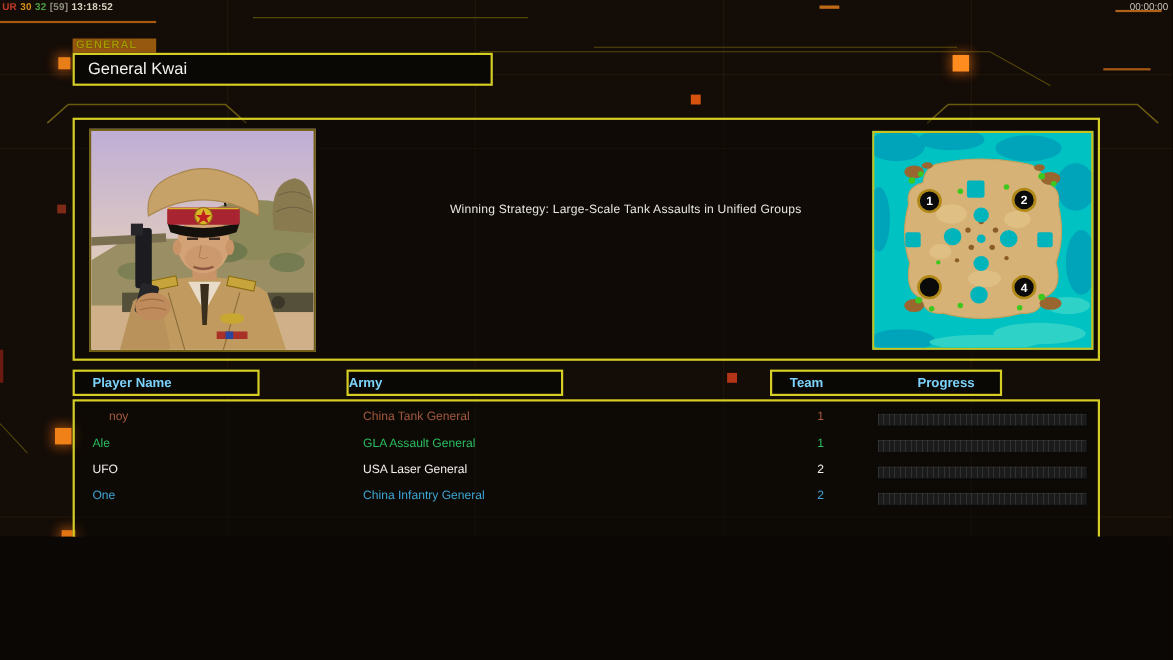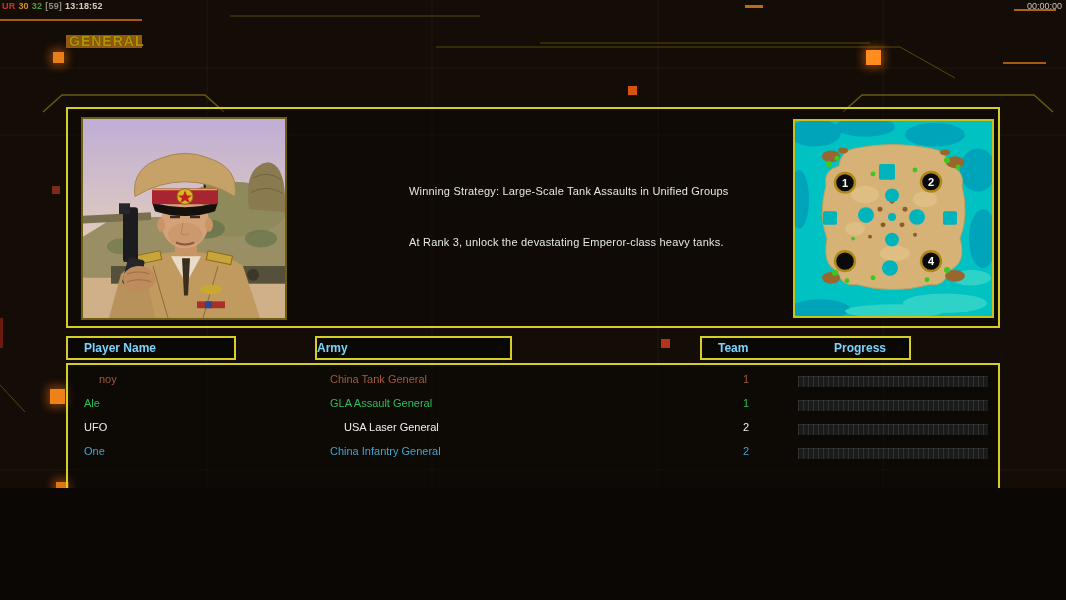--- a/index.html
+++ b/index.html
@@ -8,21 +8,21 @@
   
   #deco{position:absolute;inset:0;z-index:0;pointer-events:none;}
   .sq{position:absolute;z-index:0;}
   .glow{box-shadow:0 0 10px 3px rgba(255,120,20,.45);}
   
   #fps-stats{position:absolute;top:1px;left:2px;font-size:9px;font-weight:bold;z-index:3;letter-spacing:.2px;}
   #fps-stats span{margin-right:3px;}
   #match-timer{position:absolute;top:1px;right:4px;font-size:9px;color:#c9c4b8;z-index:3;}
   
   #general-tab{position:absolute;left:66px;top:35px;width:73px;height:13px;z-index:2;
-    background:#96570f;color:#a89a00;font-size:14px;font-weight:bold;letter-spacing:1px;
+    background:#96570f;color:#a89a00;font-size:10px;font-weight:bold;letter-spacing:1px;
     line-height:13px;padding-left:3px;text-shadow:0 0 1px #3a2000;}
   #general-name-box{position:absolute;left:66px;top:48px;width:366px;height:26px;z-index:2;
     border:2px solid #d6ce24;background:#0a0805;color:#f2f2ef;font-size:15px;
     line-height:26px;padding-left:12px;}
   
   #main-panel{position:absolute;left:66px;top:107px;width:930px;height:217px;z-index:2;
     border:2px solid #d6ce24;background:rgba(12,9,6,.55);}
   #portrait{position:absolute;left:13px;top:8px;width:202px;height:199px;
     border:2px solid #6f5e12;background:#b8a8c4;}
   .strategy{position:absolute;left:341px;color:#e6e6e2;font-size:11px;letter-spacing:.2px;white-space:nowrap;}
@@ -98,20 +98,21 @@
     <div class="sq glow" style="left:56px;top:482px;width:13px;height:13px;background:#e27414;"></div>
     <div class="sq" style="left:491px;top:344px;width:7px;height:7px;background:#a82c1c;"></div>
     <div class="sq" style="left:661px;top:339px;width:9px;height:9px;background:#b43418;"></div>
     <div class="sq" style="left:637px;top:564px;width:7px;height:7px;background:#b43418;"></div>
   </div>
 
   <div id="fps-stats"><span style="color: rgb(192, 58, 40);">UR</span><span style="color: rgb(216, 144, 24);">30</span><span style="color: rgb(74, 160, 64);">32</span><span style="color: rgb(143, 143, 128);">[59]</span><span style="color: rgb(216, 210, 192);">13:18:52</span></div>
   <div id="match-timer">00:00:00</div>
 
   <div id="general-tab">GENERAL</div>
+  <div id="general-name-box">General Kwai</div>
 
   <div id="main-panel">
 
     <div id="portrait">
       <svg width="202" height="199" viewBox="0 0 202 203" preserveAspectRatio="none">
         <defs>
           <linearGradient id="sky" x1="0" y1="0" x2="0" y2="1">
             <stop offset="0" stop-color="#bfaed6"></stop>
               <stop offset=".45" stop-color="#d8c4c4"></stop>
               <stop offset=".75" stop-color="#e6d2b0"></stop>
@@ -167,21 +168,20 @@
         <path d="M26,203 L38,158 Q48,148 62,154 L72,203 Z" fill="#b8925a"></path>
         <rect x="40" y="90" width="15" height="56" rx="3" fill="#1c1c20"></rect>
         <rect x="36" y="86" width="11" height="11" fill="#26262a"></rect>
         <rect x="42" y="142" width="17" height="28" rx="3" fill="#26262a" transform="rotate(14 50 156)"></rect>
         <ellipse cx="56" cy="163" rx="16" ry="13" fill="#c08b5c"></ellipse>
         <path d="M44,158 Q56,154 66,158 M44,166 Q56,162 68,166" stroke="#9a6c42" fill="none"></path>
       </svg>
     </div>
 
     <div class="strategy" style="top:76px;">Winning Strategy: Large-Scale Tank Assaults in Unified Groups</div>
-    <div class="strategy" style="top:127px;">At Rank 3, unlock the devastating Emperor-class heavy tanks.</div>
 
     <div id="minimap">
       <svg width="197" height="195" viewBox="0 0 197 199" preserveAspectRatio="none">
         <rect width="197" height="199" fill="#00c2c2"></rect>
         <g fill="#00a4ba">
           <ellipse cx="20" cy="12" rx="26" ry="14"></ellipse>
             <ellipse cx="70" cy="6" rx="30" ry="10"></ellipse>
           <ellipse cx="140" cy="14" rx="30" ry="12"></ellipse>
             <ellipse cx="183" cy="50" rx="18" ry="22"></ellipse>
           <ellipse cx="188" cy="120" rx="14" ry="30"></ellipse>
@@ -284,21 +284,21 @@
         <div class="prow" style="top: 28px;">
           <span class="pname" style="color: rgb(43, 189, 94);">Ale</span>
           <span class="parmy" style="color: rgb(43, 189, 94);">GLA Assault General</span>
           <span class="pteam" style="color: rgb(43, 189, 94);">1</span>
           <div class="pbar">
             <div class="pfill" style="width: 0%;"></div>
           </div>
         </div>
         <div class="prow" style="top: 52px;">
           <span class="pname" style="color: rgb(240, 240, 238);">UFO</span>
-          <span class="parmy" style="color: rgb(240, 240, 238); margin-left: 14px;">USA Laser General</span>
+          <span class="parmy" style="color: rgb(240, 240, 238);">USA Laser General</span>
           <span class="pteam" style="color: rgb(240, 240, 238);">2</span>
           <div class="pbar">
             <div class="pfill" style="width: 0%;"></div>
           </div>
         </div>
         <div class="prow" style="top: 76px;">
           <span class="pname" style="color: rgb(62, 166, 212);">One</span>
           <span class="parmy" style="color: rgb(62, 166, 212);">China Infantry General</span>
           <span class="pteam" style="color: rgb(62, 166, 212);">2</span>
           <div class="pbar">

